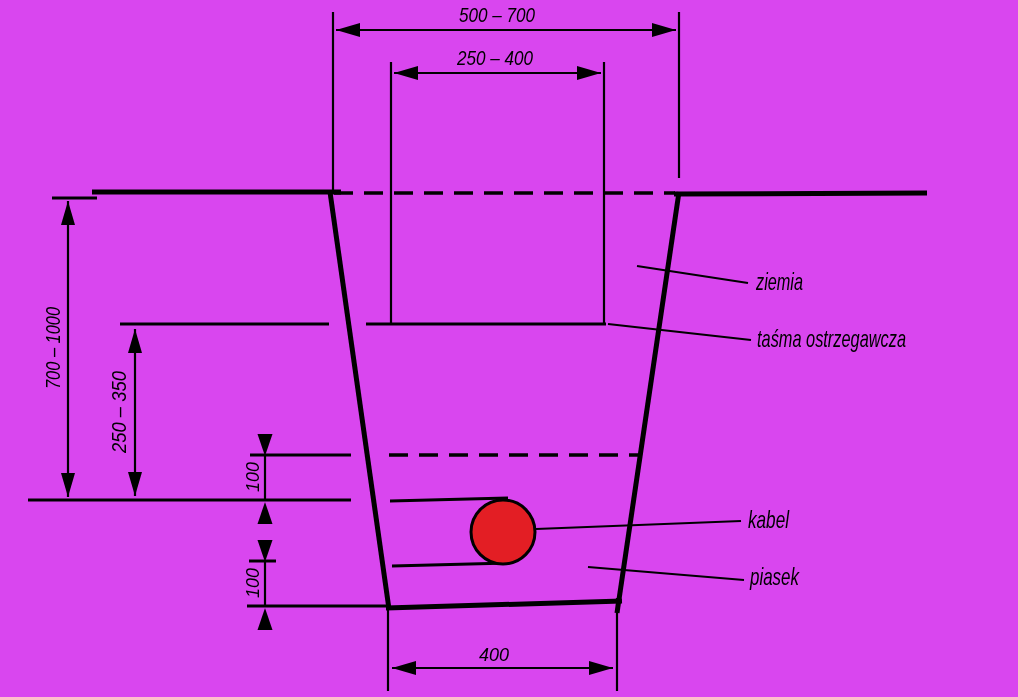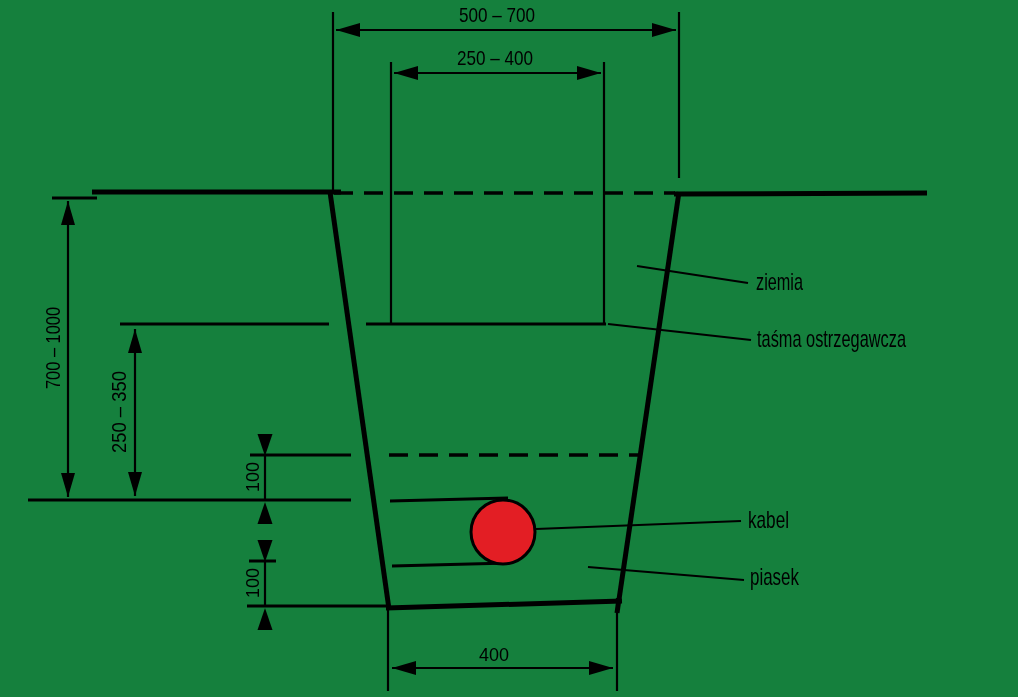--- a/index.html
+++ b/index.html
@@ -1,16 +1,16 @@
 <!DOCTYPE html>
 <html><head>
 <meta charset="utf-8">
 <style>
   html,body{margin:0;padding:0;background:#ffffff;}
-  .canvas{position:relative;width:1018px;height:697px;background:#15803d;overflow:hidden;}
+  .canvas{position:relative;width:1018px;height:697px;background:#d946ef;overflow:hidden;font-style:italic;}
   svg{display:block;}
   .s5{stroke:#000;stroke-width:5;fill:none;stroke-linecap:butt;}
   .s3{stroke:#000;stroke-width:3;fill:none;stroke-linecap:butt;}
   .s2{stroke:#000;stroke-width:2.2;fill:none;stroke-linecap:butt;}
   .dash{stroke:#000;stroke-width:3.5;fill:none;stroke-dasharray:19 11;}
   .arrfill{fill:#000;stroke:none;}
   text{font-family:"Liberation Sans","DejaVu Sans",sans-serif;fill:#000;}
   .dim{font-size:21px;}
   .dim-sm{font-size:18px;}
   .lbl{font-size:24px;}

